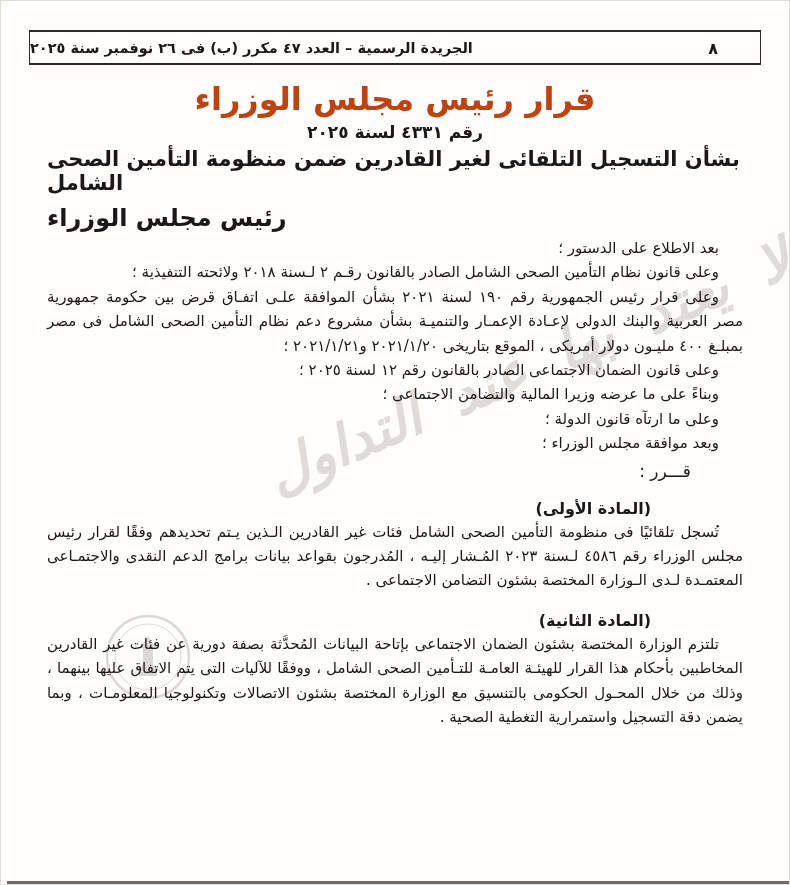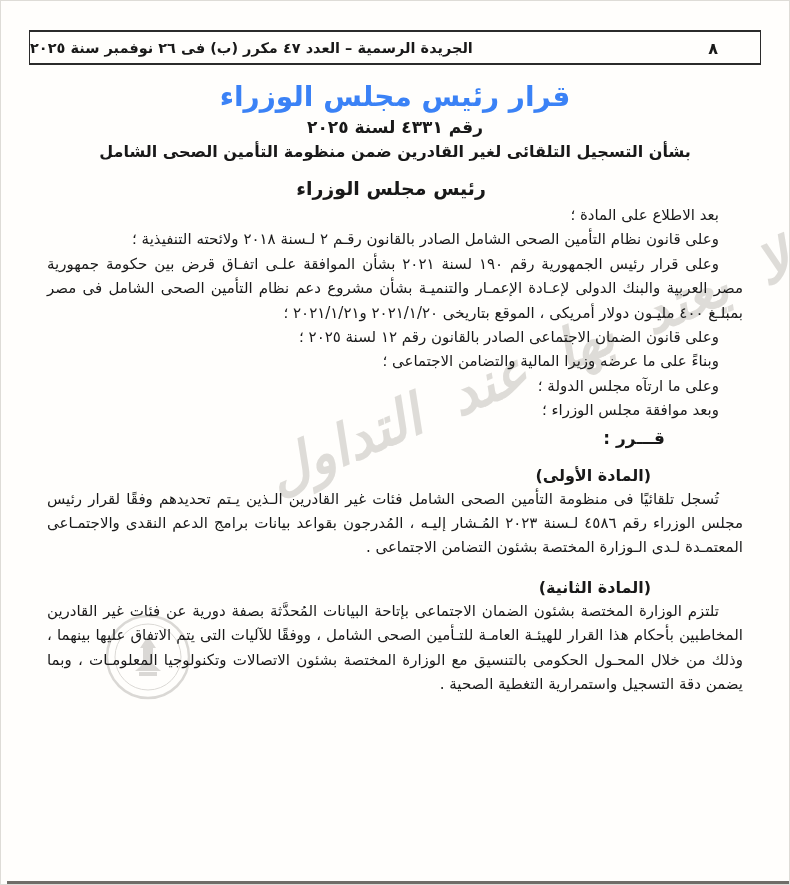--- a/index.html
+++ b/index.html
@@ -48,51 +48,51 @@
   }
   .pagenum {
     position:absolute; right:42px; top:50%;
     transform:translateY(-50%);
     font-size:16px; font-weight:bold;
   }
 
   .title {
     margin-top:15px;
     text-align:center;
-    font-size:28px; font-weight:bold;
-    color:#3b82f6;
+    font-size:32px; font-weight:bold;
+    color:#c2410c;
     letter-spacing:1px;
   }
   .numline {
     margin-top:4px;
     text-align:center;
     font-size:17px; font-weight:bold;
   }
   .subject {
     margin-top:5px;
-    text-align:center;
-    font-size:16px; font-weight:bold;
+    text-align:left;
+    font-size:21px; font-weight:bold;
   }
   .issuer {
-    margin:16px 8px 4px 0;
-    text-align:center;
-    font-size:19px; font-weight:bold;
+    margin:9px 8px 4px 0;
+    text-align:left;
+    font-size:24px; font-weight:bold;
   }
 
   .para {
     font-size:15px;
     line-height:24.4px;
     text-align:justify;
     text-indent:24px;
   }
 
   .decree-word {
     width:fit-content;
-    margin:5px 78px 3px auto;
-    font-size:17px; font-weight:bold;
+    margin:5px 52px 3px auto;
+    font-size:17px; font-weight:normal;
   }
   .article-heading {
     width:fit-content;
     margin:18px 92px 2px auto;
     font-size:16px; font-weight:bold;
   }
 
   .bottom-edge {
     position:absolute; z-index:3;
     bottom:0; left:6px; right:0; height:3px;
@@ -118,26 +118,26 @@
       <span class="issue">الجريدة الرسمية – العدد ٤٧ مكرر (ب) فى ٢٦ نوفمبر سنة ٢٠٢٥</span>
       <span class="pagenum">٨</span>
     </div>
 
     <h1 class="title">قرار رئيس مجلس الوزراء</h1>
     <div class="numline">رقم ٤٣٣١ لسنة ٢٠٢٥</div>
     <div class="subject">بشأن التسجيل التلقائى لغير القادرين ضمن منظومة التأمين الصحى الشامل</div>
 
     <div class="issuer">رئيس مجلس الوزراء</div>
 
-    <p class="para">بعد الاطلاع على المادة ؛</p>
+    <p class="para">بعد الاطلاع على الدستور ؛</p>
     <p class="para">وعلى قانون نظام التأمين الصحى الشامل الصادر بالقانون رقـم ٢ لـسنة ٢٠١٨ ولائحته التنفيذية ؛</p>
     <p class="para">وعلى قرار رئيس الجمهورية رقم ١٩٠ لسنة ٢٠٢١ بشأن الموافقة علـى اتفـاق قرض بين حكومة جمهورية مصر العربية والبنك الدولى لإعـادة الإعمـار والتنميـة بشأن مشروع دعم نظام التأمين الصحى الشامل فى مصر بمبلـغ ٤٠٠ مليـون دولار أمريكى ، الموقع بتاريخى ٢٠٢١/١/٢٠ و٢٠٢١/١/٢١ ؛</p>
     <p class="para">وعلى قانون الضمان الاجتماعى الصادر بالقانون رقم ١٢ لسنة ٢٠٢٥ ؛</p>
     <p class="para">وبناءً على ما عرضه وزيرا المالية والتضامن الاجتماعى ؛</p>
-    <p class="para">وعلى ما ارتآه مجلس الدولة ؛</p>
+    <p class="para">وعلى ما ارتآه قانون الدولة ؛</p>
     <p class="para">وبعد موافقة مجلس الوزراء ؛</p>
 
     <div class="decree-word">قـــرر :</div>
 
     <div class="article-heading">(المادة الأولى)</div>
     <p class="para">تُسجل تلقائيًا فى منظومة التأمين الصحى الشامل فئات غير القادرين الـذين يـتم تحديدهم وفقًا لقرار رئيس مجلس الوزراء رقم ٤٥٨٦ لـسنة ٢٠٢٣ المُـشار إليـه ، المُدرجون بقواعد بيانات برامج الدعم النقدى والاجتمـاعى المعتمـدة لـدى الـوزارة المختصة بشئون التضامن الاجتماعى .</p>
 
     <div class="article-heading">(المادة الثانية)</div>
     <p class="para">تلتزم الوزارة المختصة بشئون الضمان الاجتماعى بإتاحة البيانات المُحدَّثة بصفة دورية عن فئات غير القادرين المخاطبين بأحكام هذا القرار للهيئـة العامـة للتـأمين الصحى الشامل ، ووفقًا للآليات التى يتم الاتفاق عليها بينهما ، وذلك من خلال المحـول الحكومى بالتنسيق مع الوزارة المختصة بشئون الاتصالات وتكنولوجيا المعلومـات ، وبما يضمن دقة التسجيل واستمرارية التغطية الصحية .</p>
 

